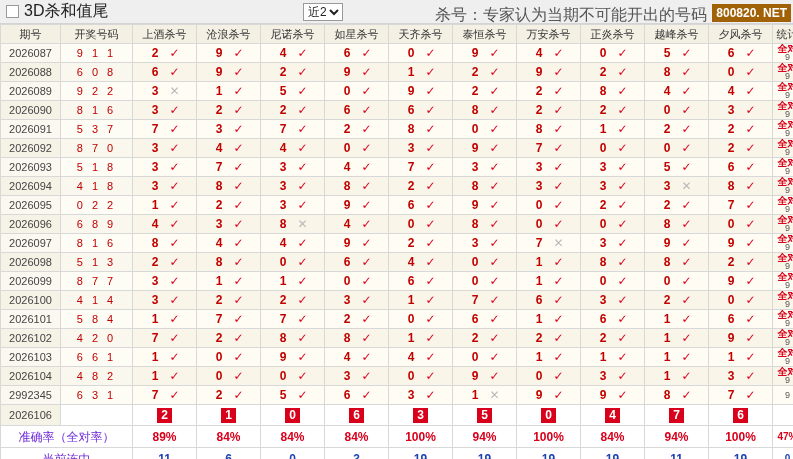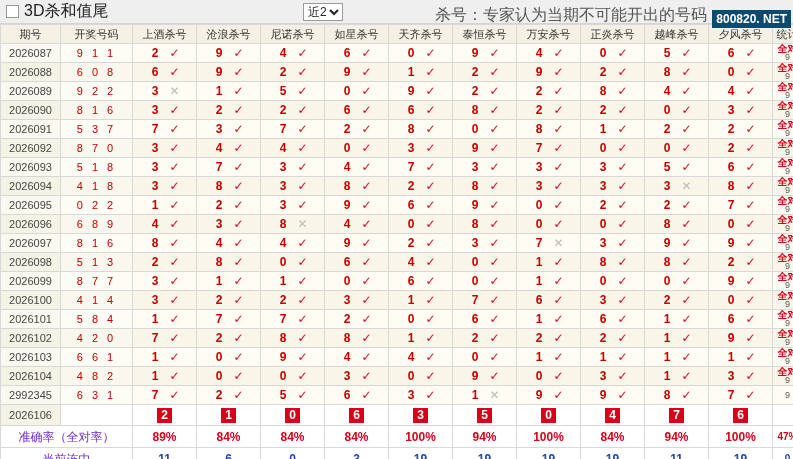--- a/index.html
+++ b/index.html
@@ -25,22 +25,22 @@
   .period-select{
     position:absolute;left:303px;top:3px;
     width:40px;height:18px;font-size:12px;
     border:1px solid #9a9a9a;background:#fff;color:#222;
     font-family:"Liberation Sans",sans-serif;
   }
   .notice{
     position:absolute;right:86px;top:5px;font-size:16px;color:#555;
   }
   .brand{
-    position:absolute;right:2px;top:10px;
-    background:#0c4a6e;color:#ffffff;font-size:12px;font-weight:bold;
+    position:absolute;right:2px;top:4px;
+    background:#a16207;color:#ffffff;font-size:12px;font-weight:bold;
     padding:2px 4px;letter-spacing:0px;
   }
 
   
   table.main{
     border-collapse:collapse;width:793px;table-layout:fixed;
   }
   table.main th, table.main td{
     border:1px solid #d8d8d8;
     padding:0;height:18px;line-height:18px;

